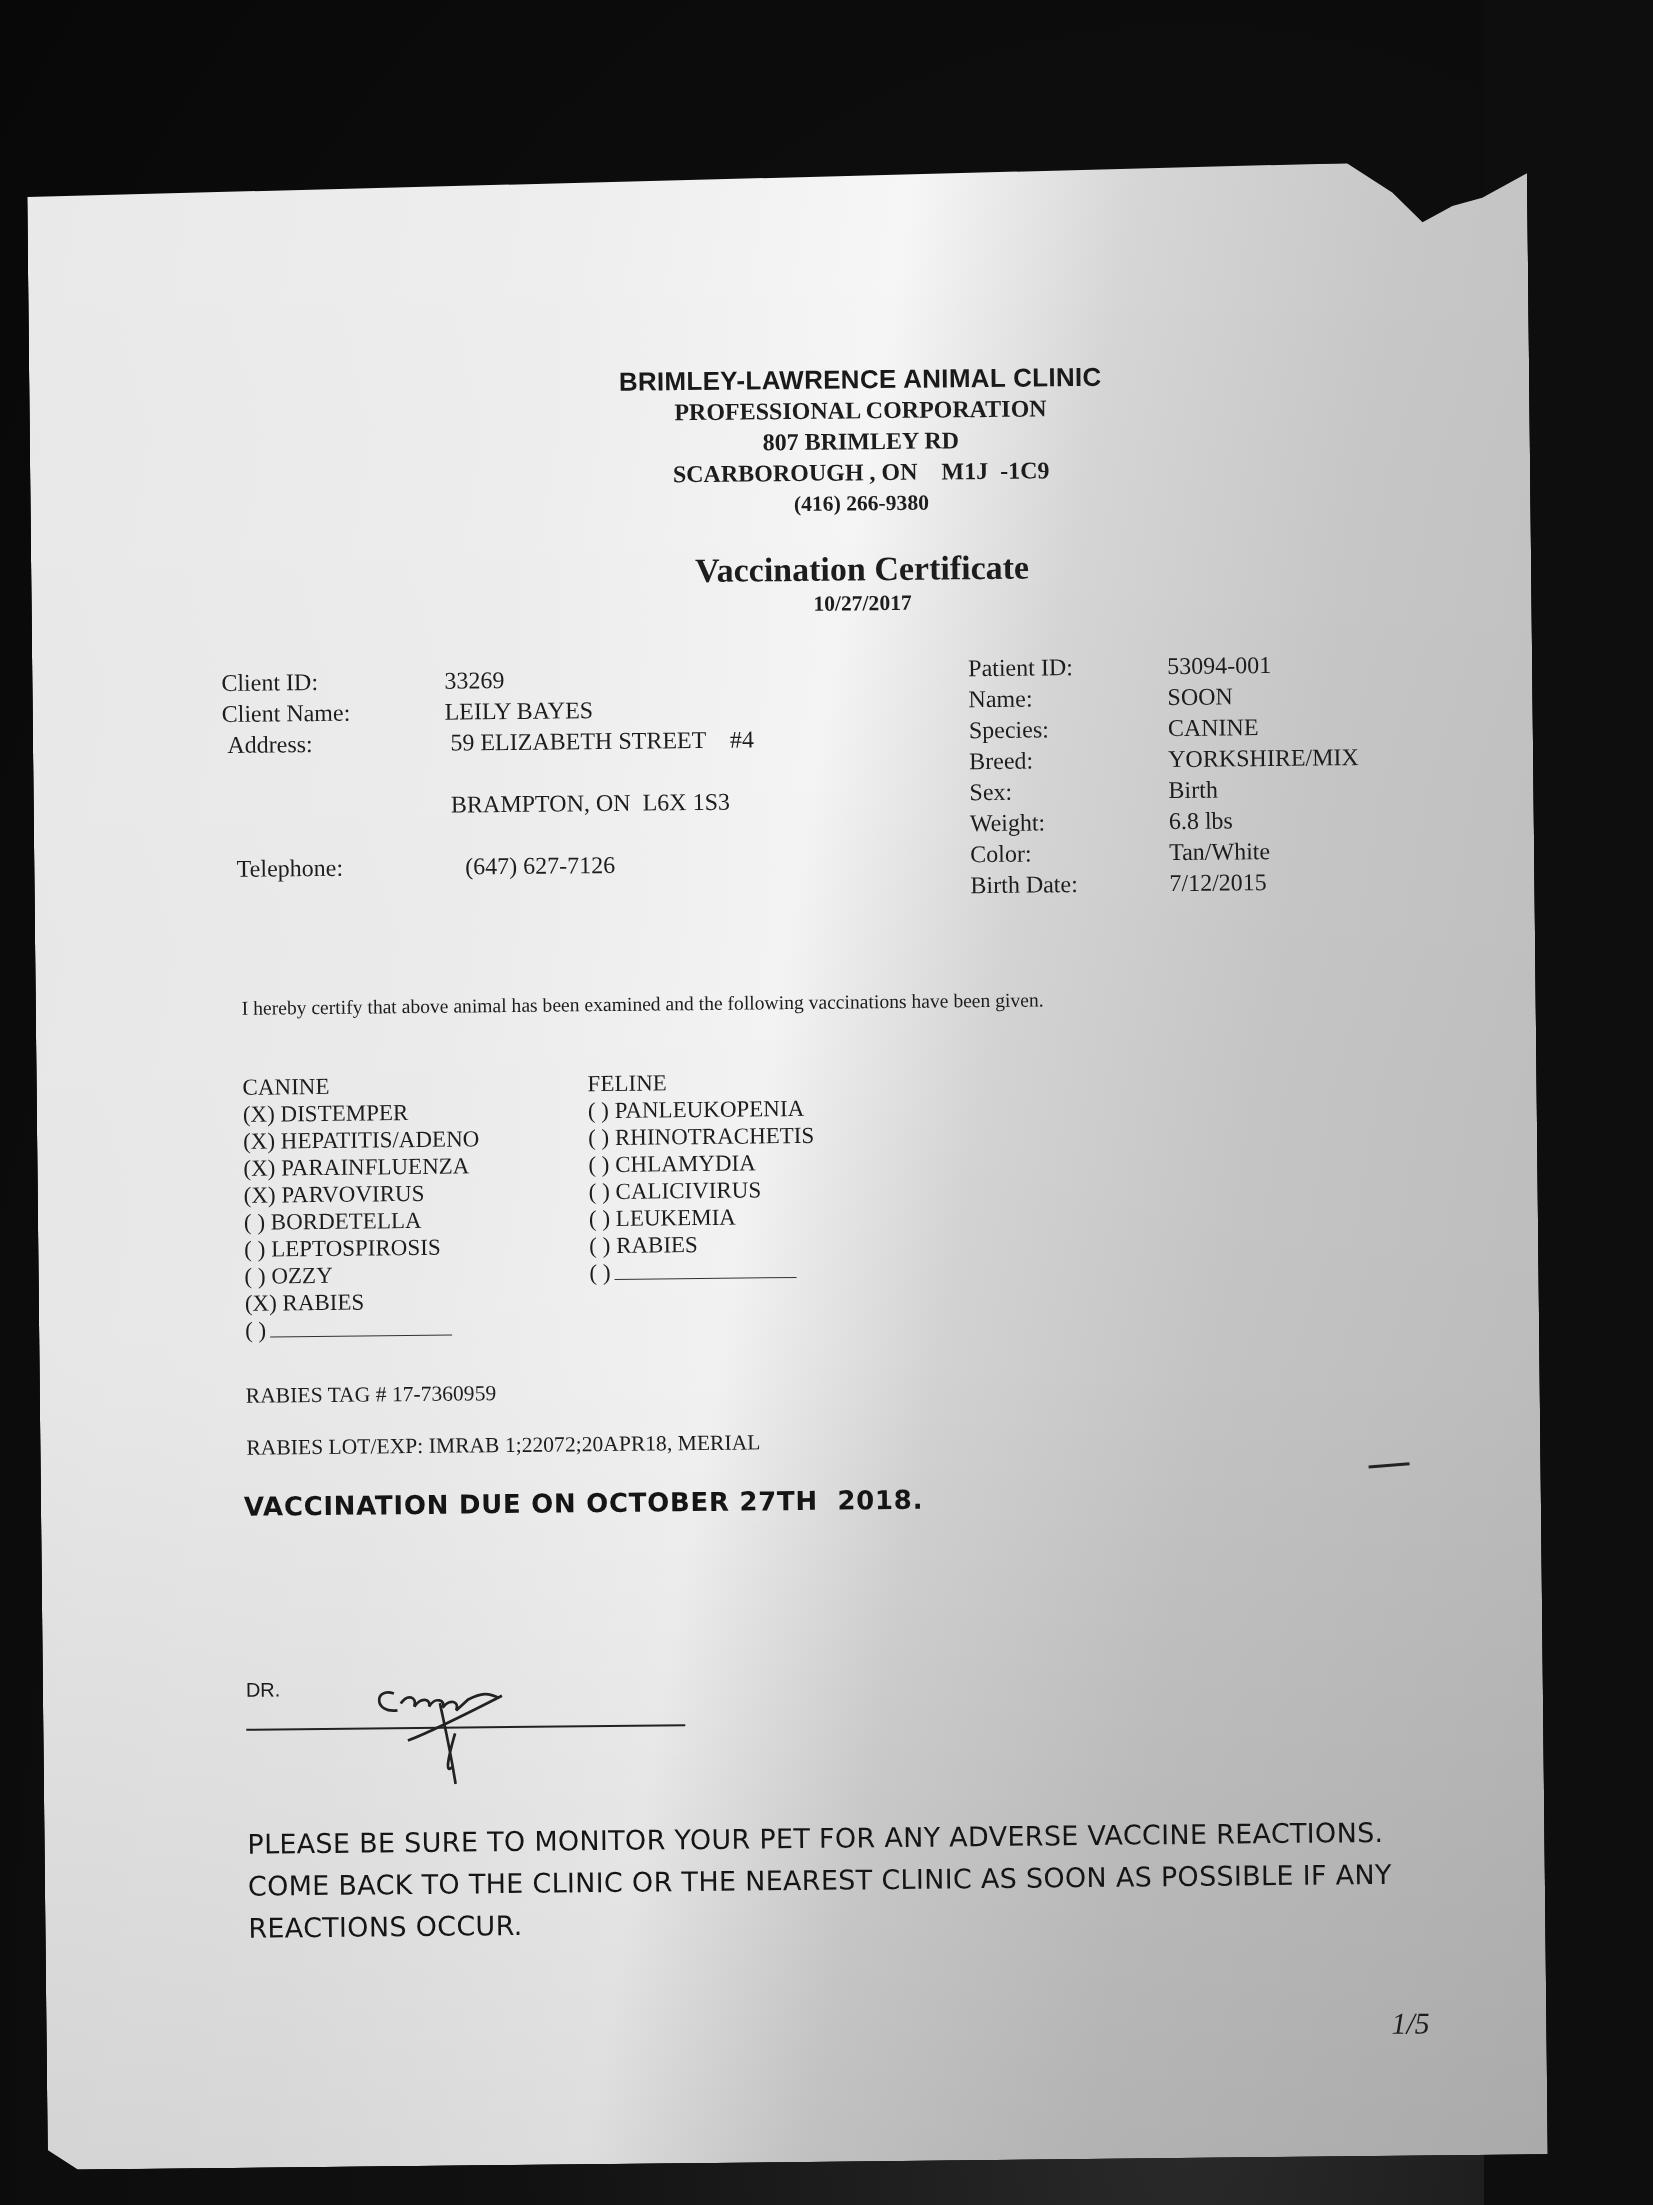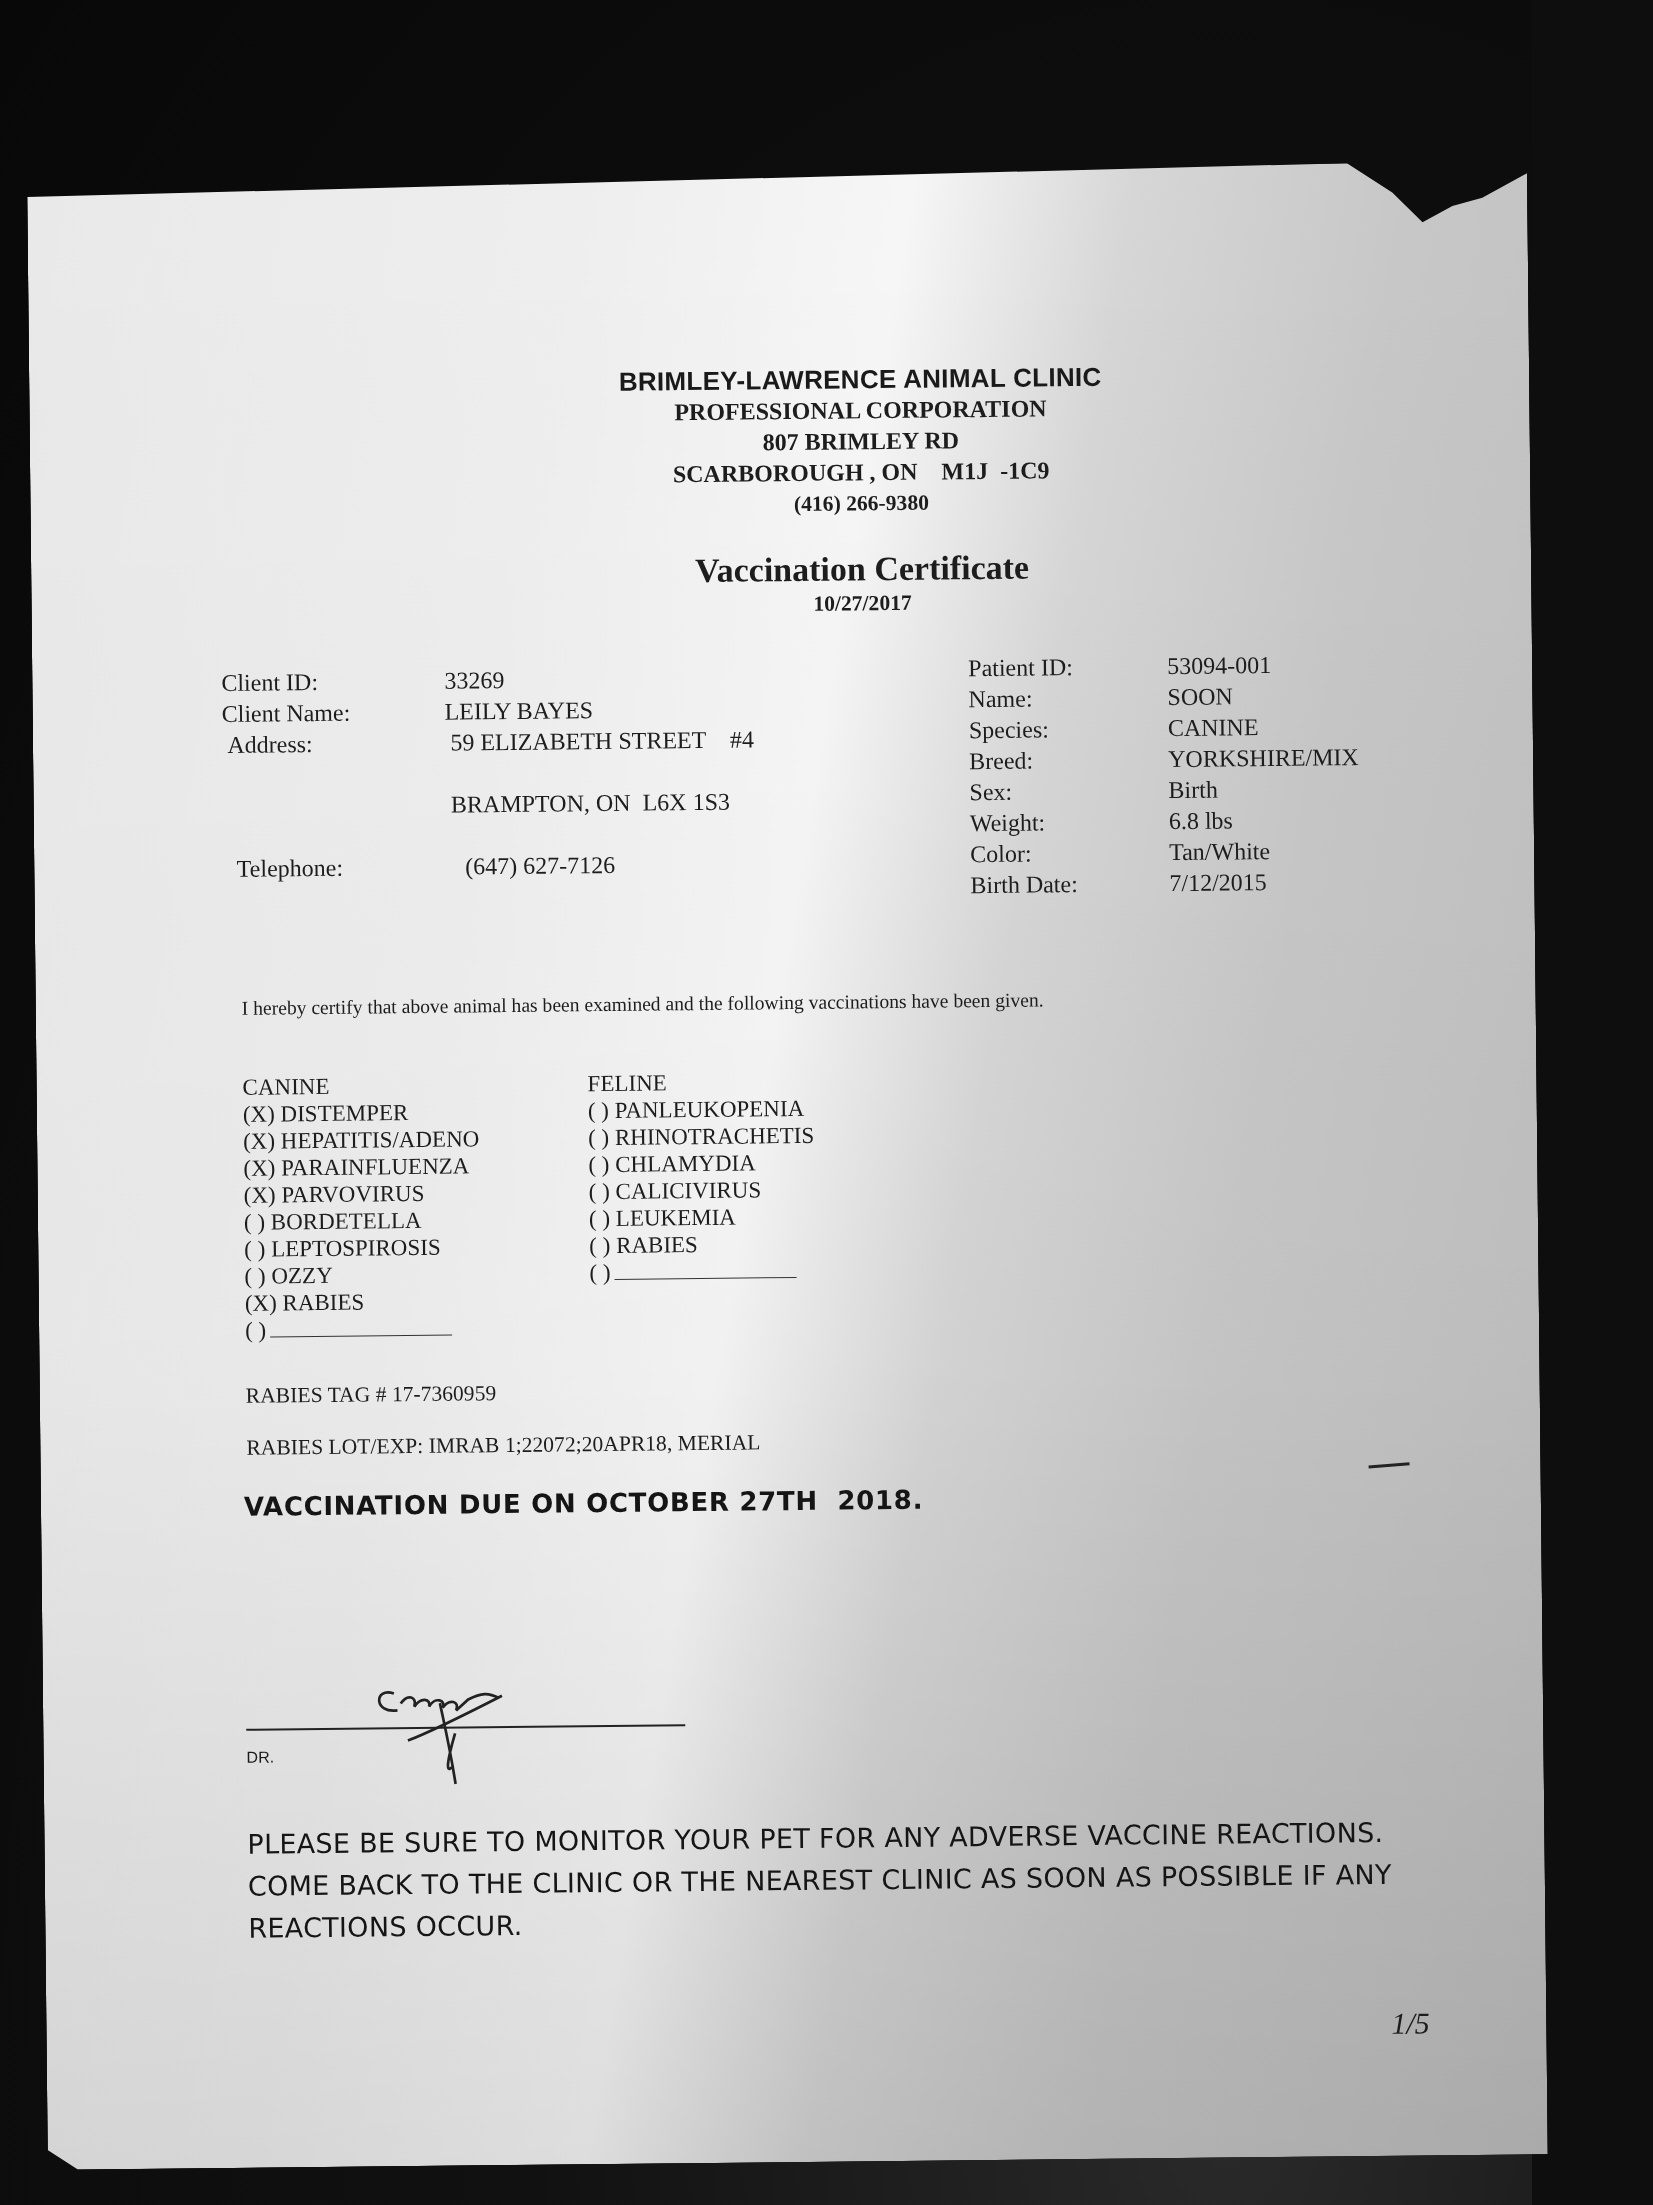--- a/index.html
+++ b/index.html
@@ -5,21 +5,20 @@
   html, body {
     margin: 0; padding: 0;
     width: 1654px; height: 2205px;
     background: #0e0e0e;
     overflow: hidden;
   }
   .scene {
     position: relative;
     width: 1484px; height: 2205px;
     background: radial-gradient(ellipse at 80% 95%, #2a2a2a 0%, #111 40%, #080808 100%);
-    padding-left: 48px;
   }
   .paper {
     position: absolute;
     left: 27px; top: 177px;
     width: 1500px; height: 1993px;
     background: linear-gradient(100deg, #e9e9e9 0%, #eeeeee 30%, #f6f6f6 48%, #d6d6d6 60%, #c7c7c7 75%, #bdbdbd 100%);
     transform: rotate(-0.6deg);
     transform-origin: 0 0;
     box-shadow: 0 0 16px rgba(0,0,0,0.5);
     clip-path: polygon(0 1%, 88% 0, 91% 1.5%, 93% 3%, 95% 2.2%, 97% 1.8%, 100% 0.6%, 100% 100%, 2% 100%, 0 99%);
@@ -60,21 +59,21 @@
   .vacc.canine { left: 206px; }
   .vacc.feline { left: 551px; }
   .vacc .blank-line { display: inline-block; width: 182px; border-bottom: 1.4px solid #333; height: 17.6px; vertical-align: baseline; margin-left: 4px; }
 
   .rabies-tag { position: absolute; left: 206px; top: 1209px; font-size: 21.6px; }
   .rabies-lot { position: absolute; left: 206px; top: 1261px; font-size: 21.6px; }
   .due { position: absolute; left: 203px; top: 1317px; font-size: 26px; font-weight: bold; letter-spacing: 0.7px; }
 
   .sig-line { position: absolute; left: 203px; top: 1554px; width: 439px; border-bottom: 2px solid #222; }
   .sig { position: absolute; left: 324px; top: 1493px; width: 216px; height: 122px; }
-  .dr { position: absolute; left: 203px; top: 1574px; font-size: 16px; }
+  .dr { position: absolute; left: 203px; top: 1504px; font-size: 20px; }
 
   .notice { position: absolute; left: 203px; top: 1649px; width: 1149px; font-size: 27px; line-height: 42px; letter-spacing: 0.3px; }
 
   .page-mark { position: absolute; left: 1345px; top: 1844px; font-size: 30px; font-style: italic; }
 
   .tear-mark { position: absolute; left: 1328px; top: 1301px; width: 41px; height: 2.7px; background: #222; transform: rotate(-4deg); }
 </style>
 </head>
 <body>
 

